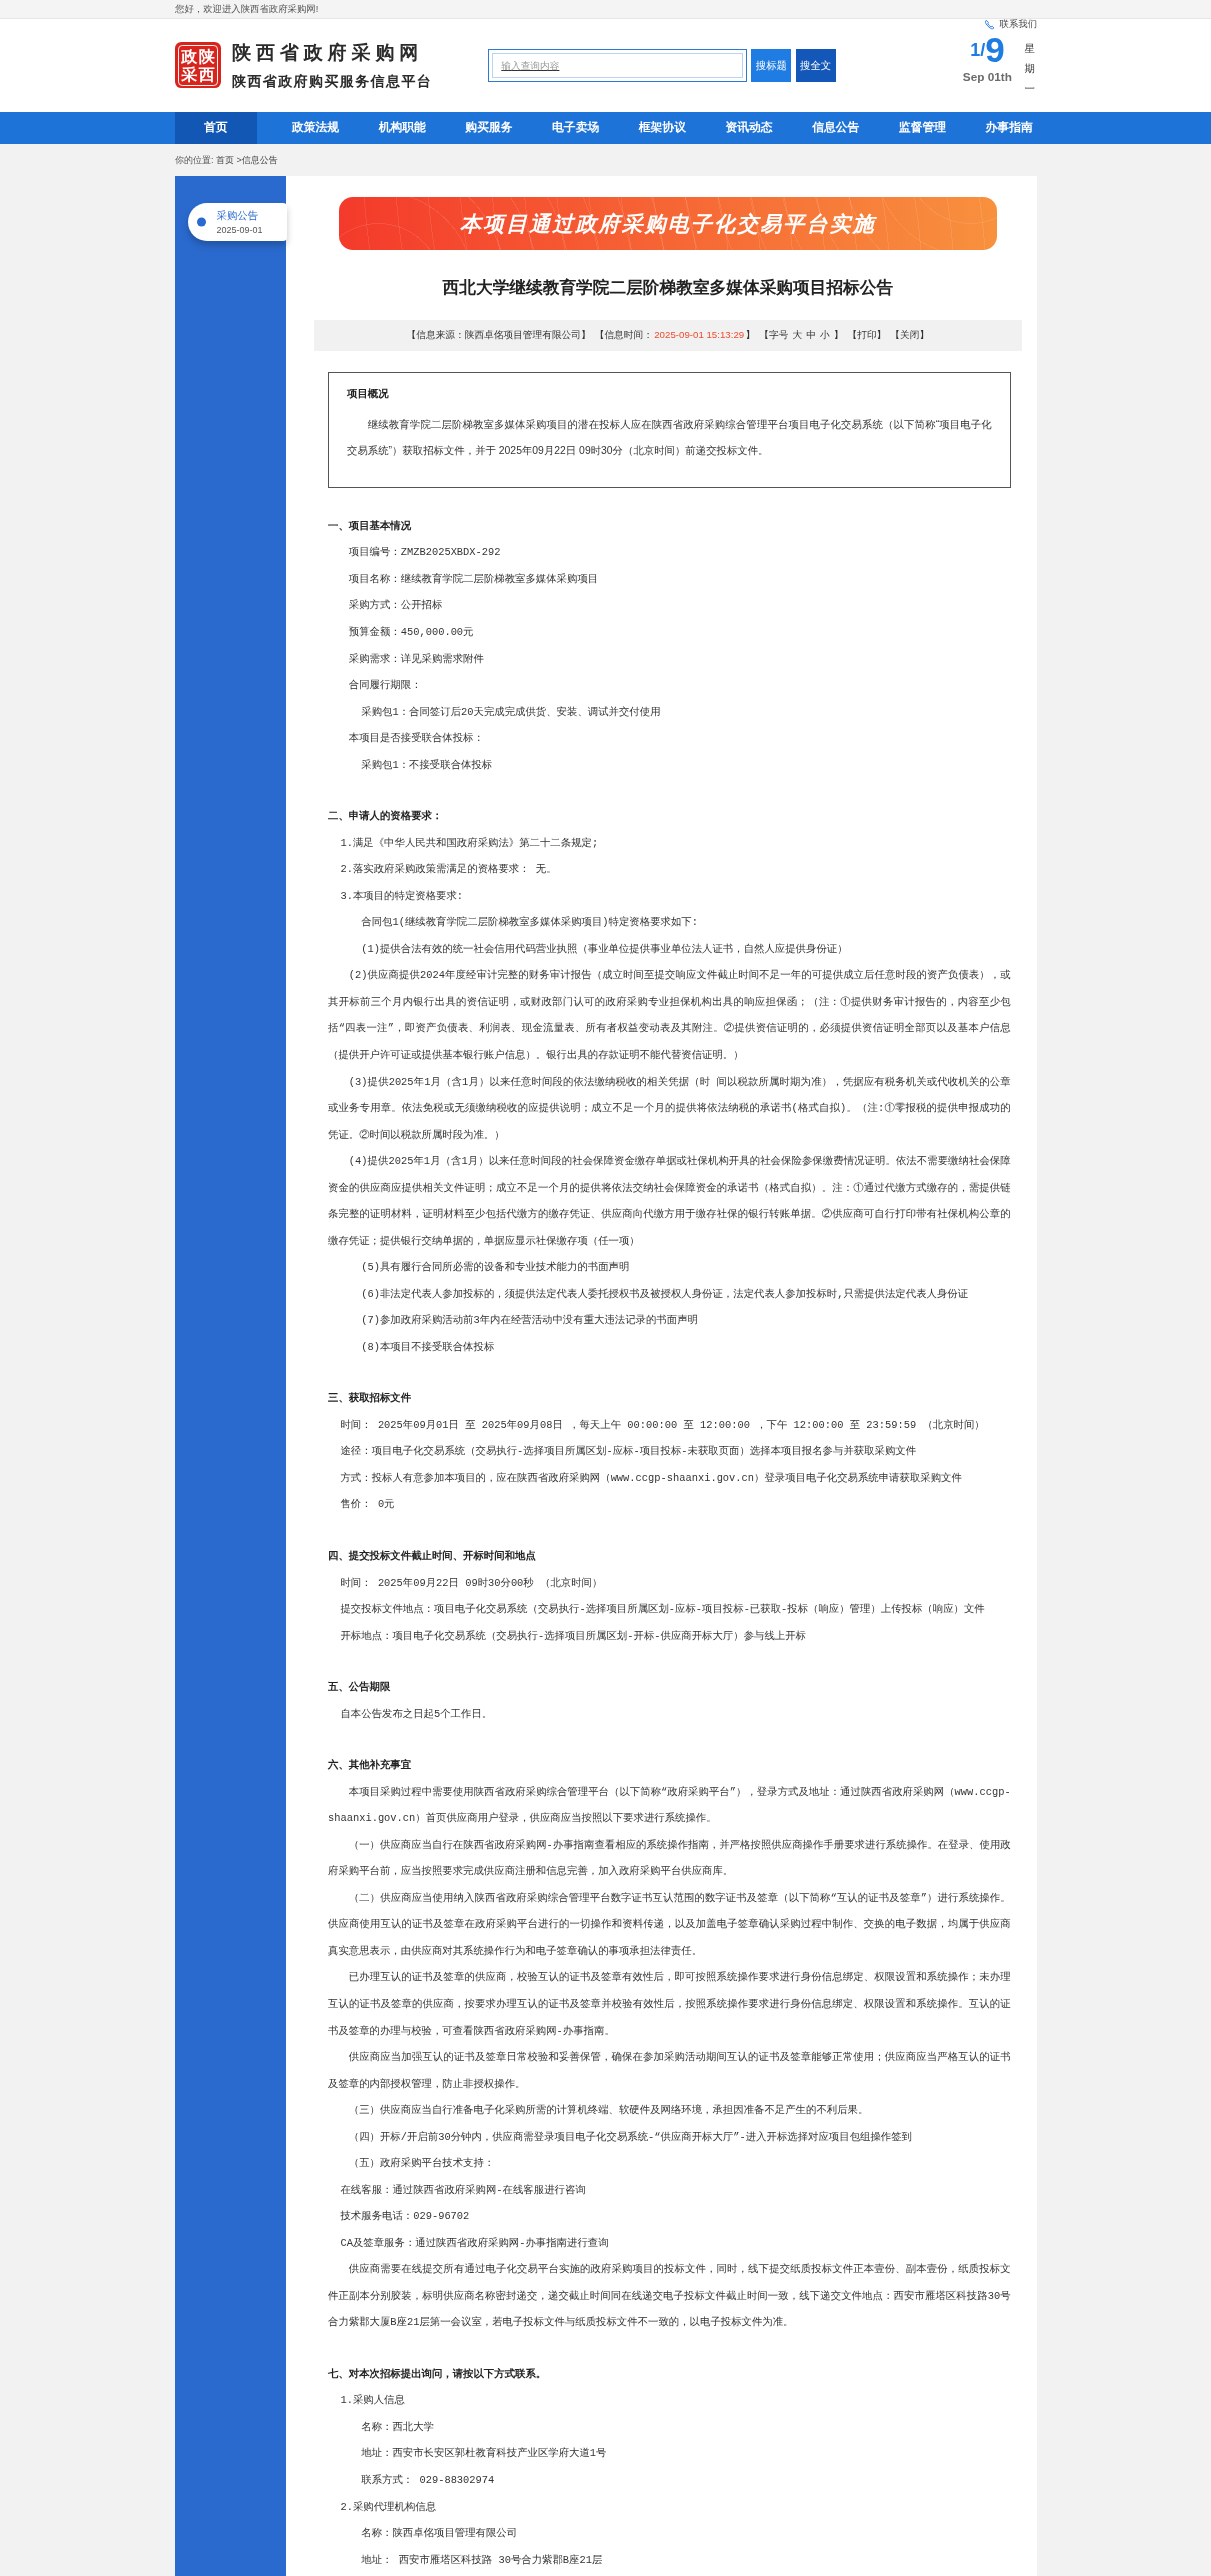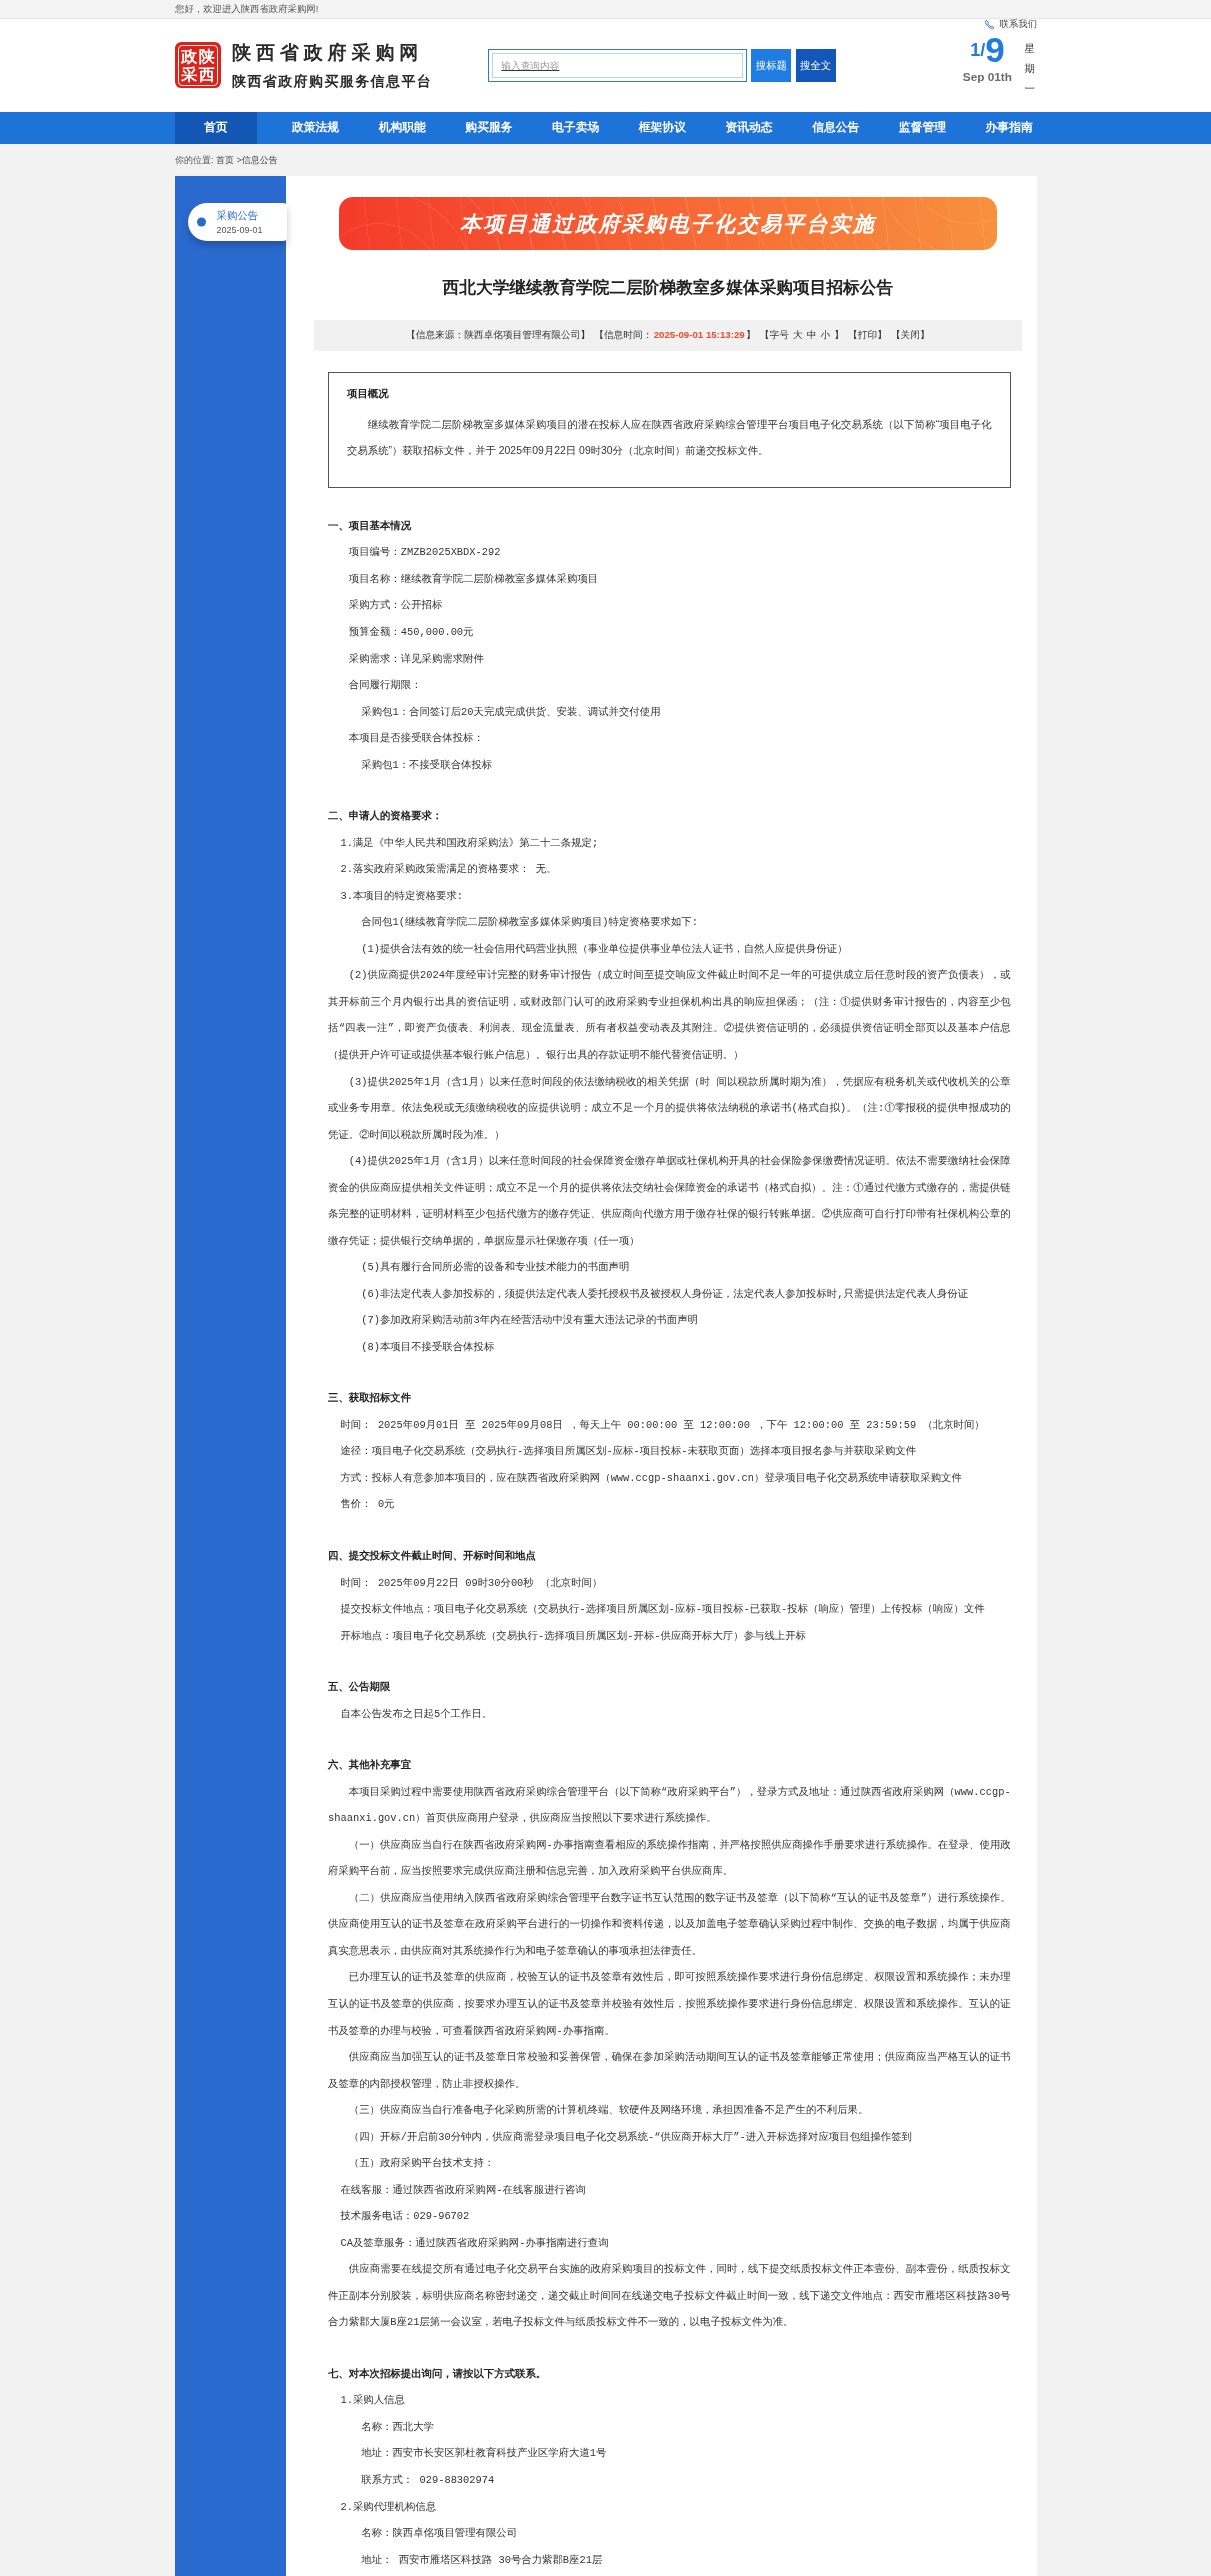--- a/index.html
+++ b/index.html
@@ -73,21 +73,21 @@
             color:#fff; font-size:21px; font-weight:bold; font-style:italic; letter-spacing:2.1px;
             background:
               repeating-radial-gradient(circle at 6% 170%, transparent 0 31px, rgba(255,255,255,.10) 31px 32px),
               repeating-radial-gradient(circle at 96% -70%, transparent 0 31px, rgba(255,255,255,.09) 31px 32px),
               linear-gradient(90deg,#f43a2b,#f8913e); }
 
   .art-title { font-size:16.7px; font-weight:bold; color:#222; text-align:center; margin:25px 35px 0; line-height:1.5; }
 
   .meta { background:#f1f1f1; margin-top:19.5px; padding:9px 0; text-align:center; font-size:9.7px; color:#333; }
   .meta span { margin:0 0.7px; }
-  .meta .red { color:#f04a2e;font-weight:bold; }
+  .meta .red { color:#f04a2e; }
   .meta .click { cursor:pointer; }
 
   .overview { border:0.7px solid #555; margin:21px 11px 0 14px; padding:14px 18px 22px; }
   .ov-h { font-weight:bold; font-size:10.4px; color:#222; }
   .ov-p { margin-top:11px; font-size:10.4px; color:#333; line-height:2.55; text-indent:2em; text-align:justify; }
 
   .body-blocks { margin:14px 11px 0 14px; }
   .blk   { font-size:10.4px; color:#333; line-height:2.55;font-family:Liberation Mono, monospace; }
   .blk-h { font-weight:bold; margin-top:25px; color:#222; }
   .blk-n { text-indent:1.2em; }

